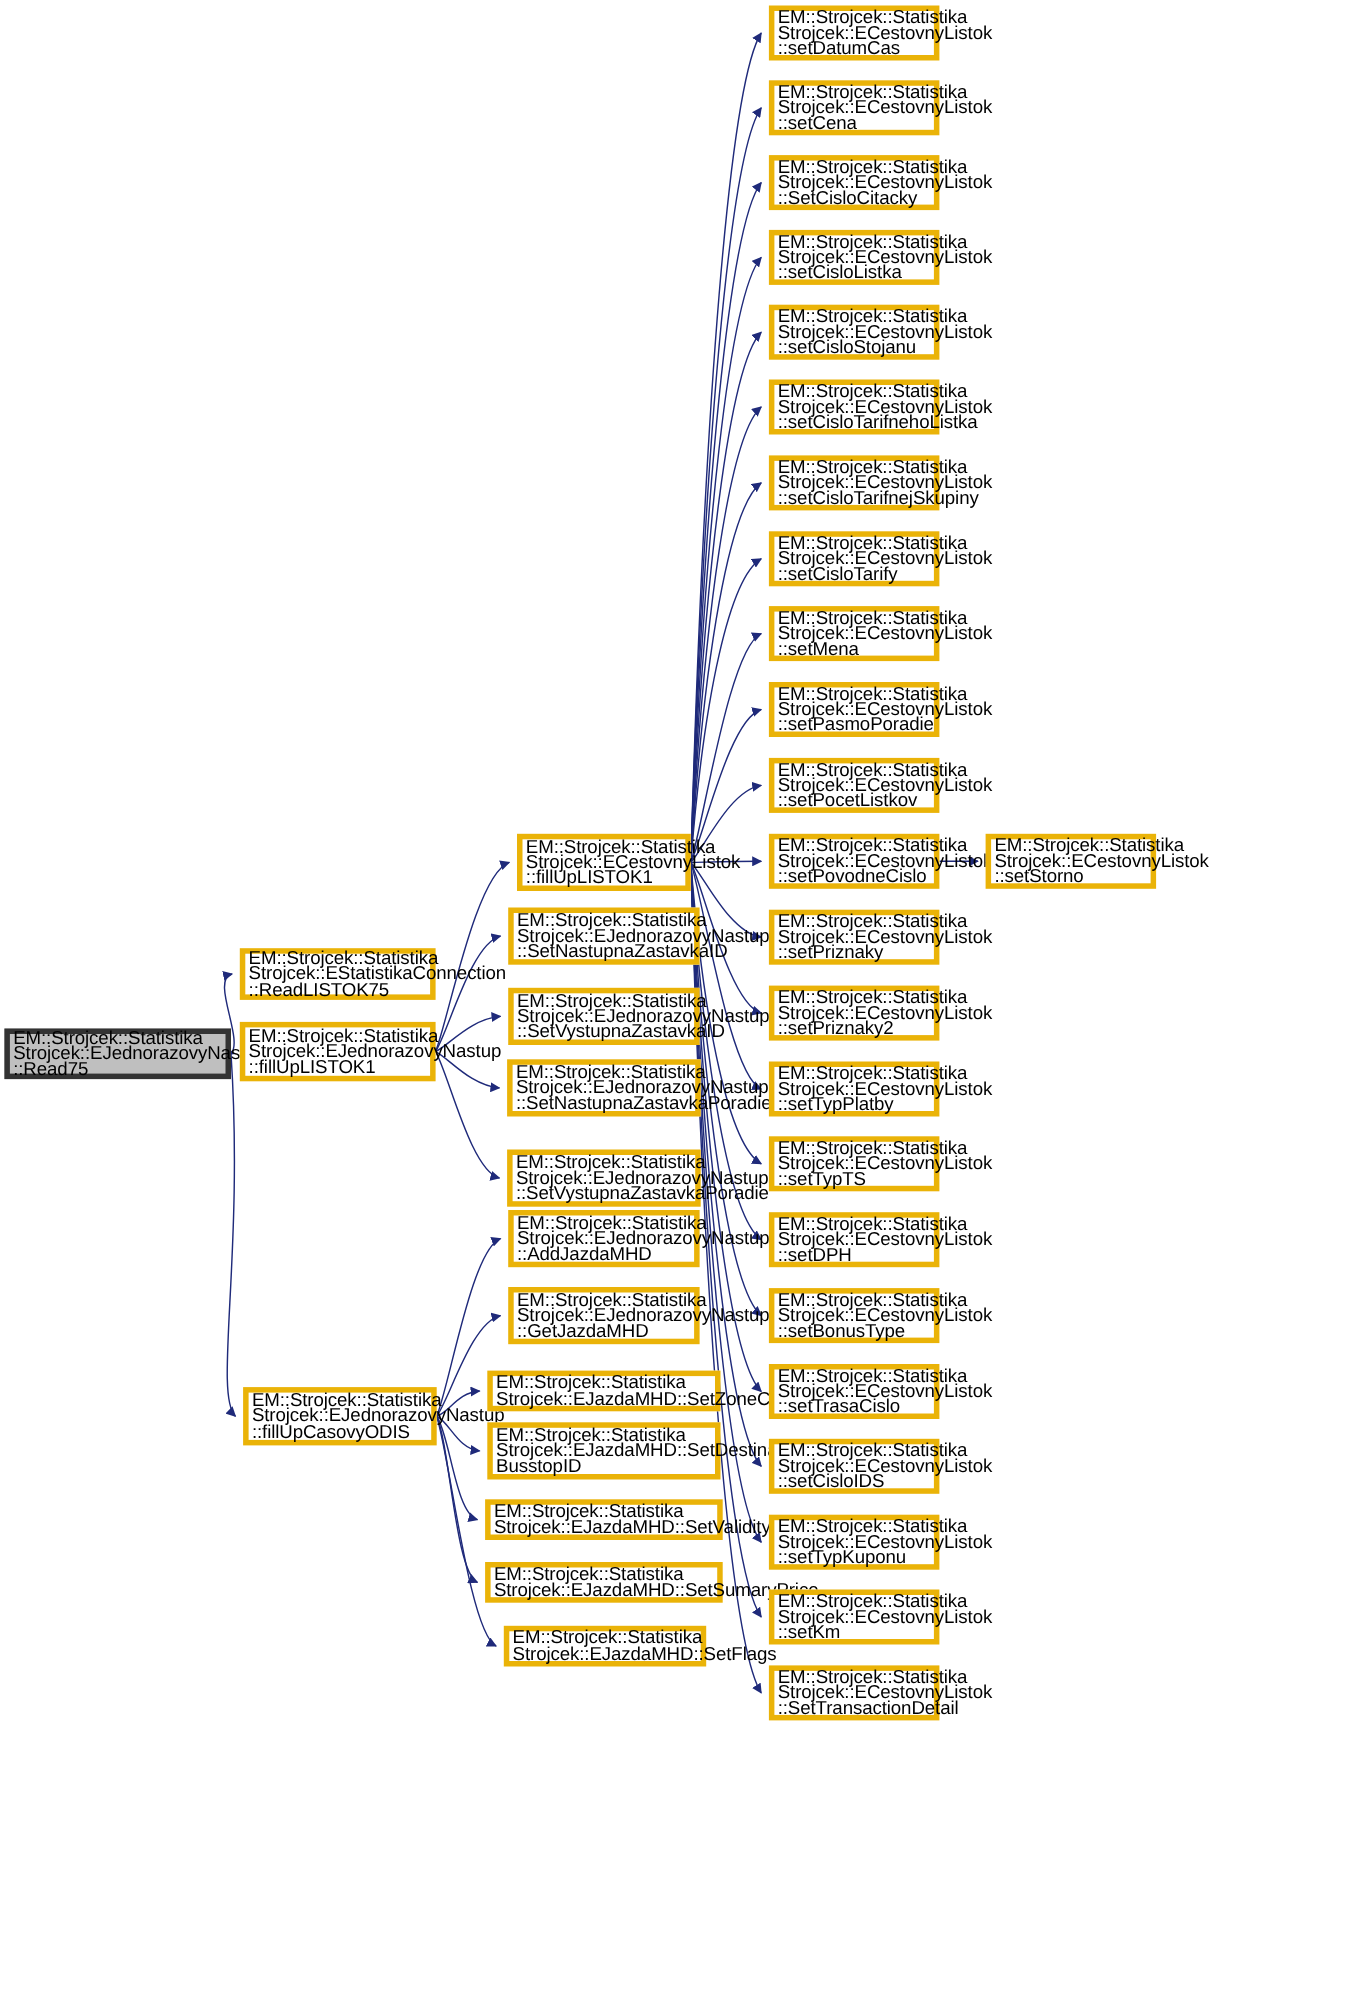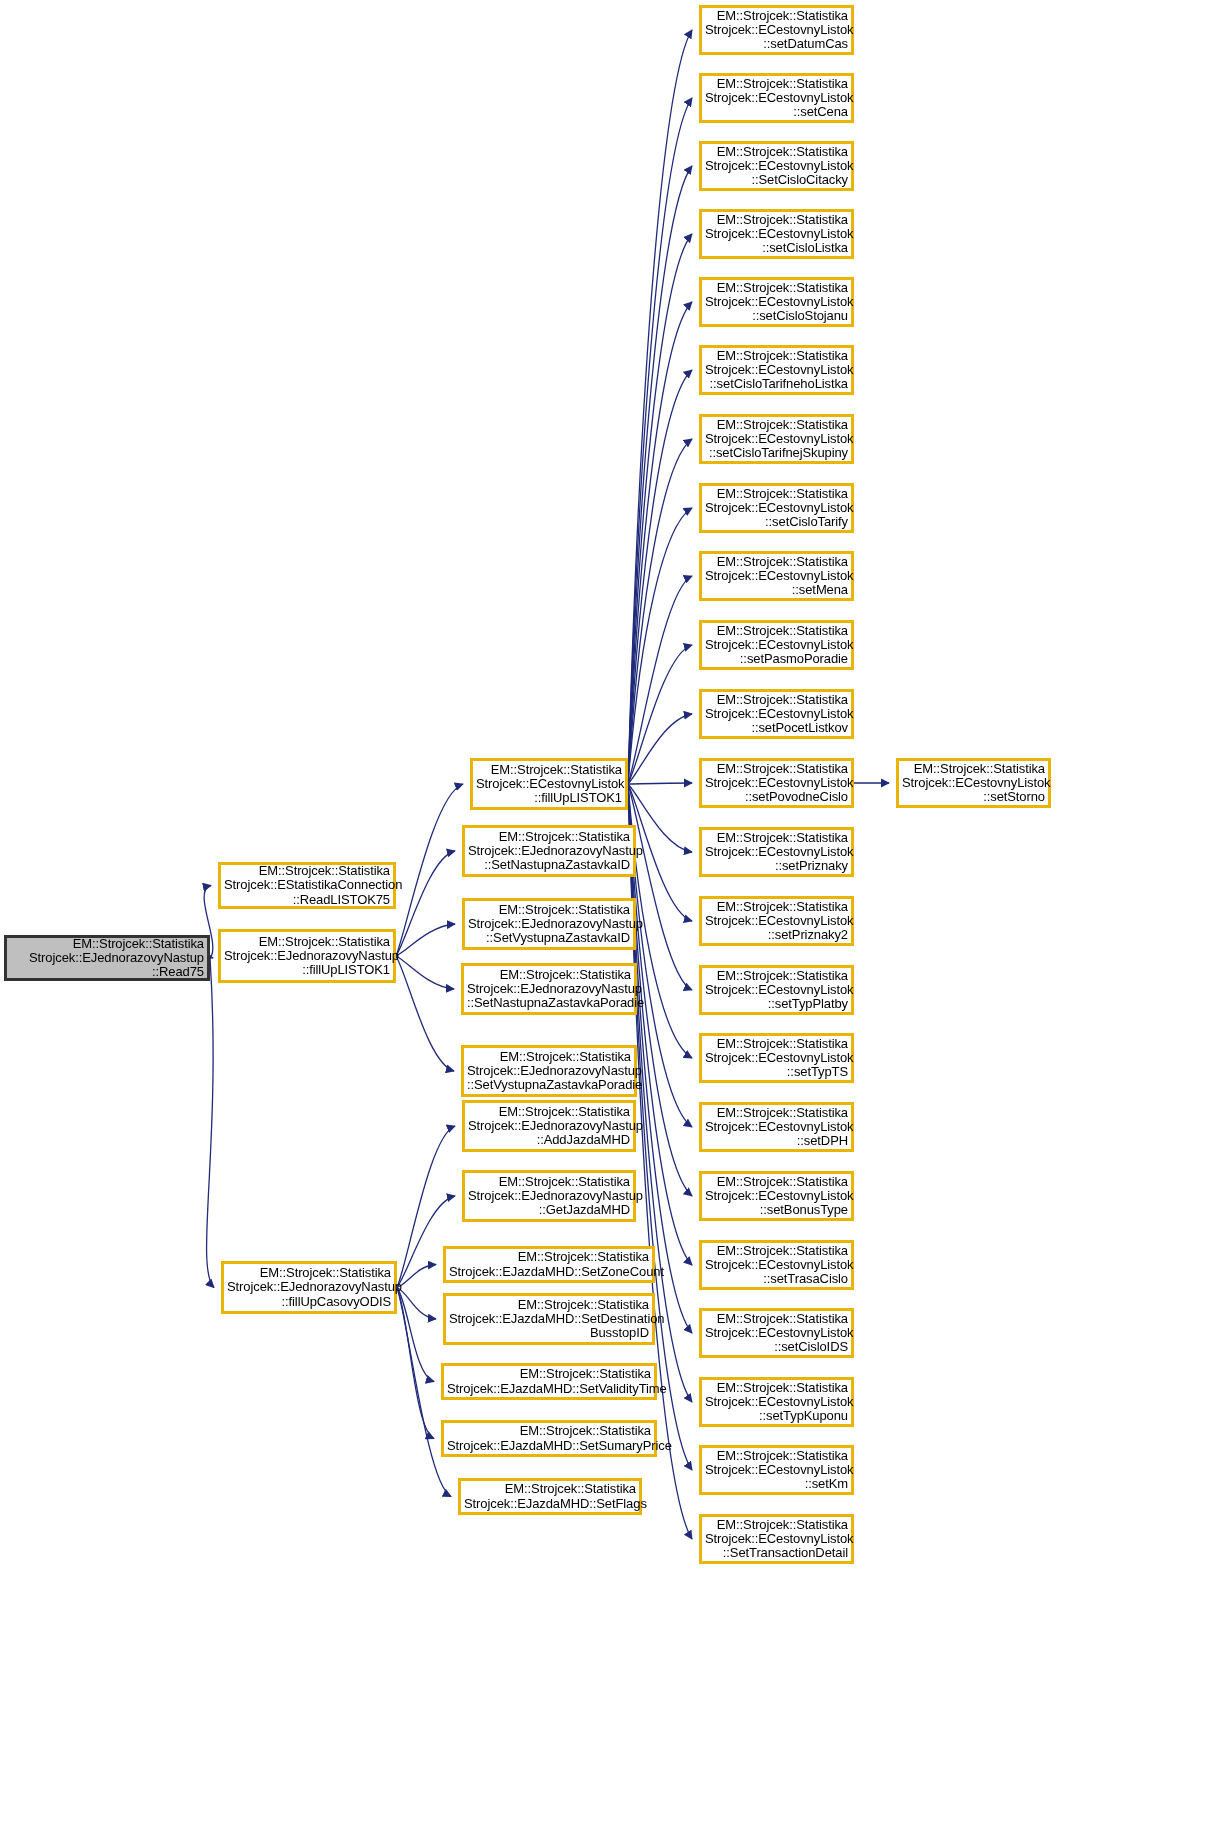--- a/index.html
+++ b/index.html
@@ -19,26 +19,26 @@
     position: absolute;
     left: 0;
     top: 0;
     width: 1227px;
     height: 1827px;
     pointer-events: none;
   }
   .node {
     position: absolute;
     box-sizing: border-box;
-    border: 3px solid #eab308;
+    border: 5px solid #eab308;
     background: #ffffff;
     color: #000000;
-    font-size: 13px;
+    font-size: 17px;
     line-height: 14.2px;
-    text-align: right;
+    text-align: left;
     display: flex;
     align-items: center;
     justify-content: center;
     padding: 1px 3px;
     white-space: pre-line;
     letter-spacing: -0.1px;
   }
   .node.root {
     background: #bfbfbf;
     border-color: #333333;

